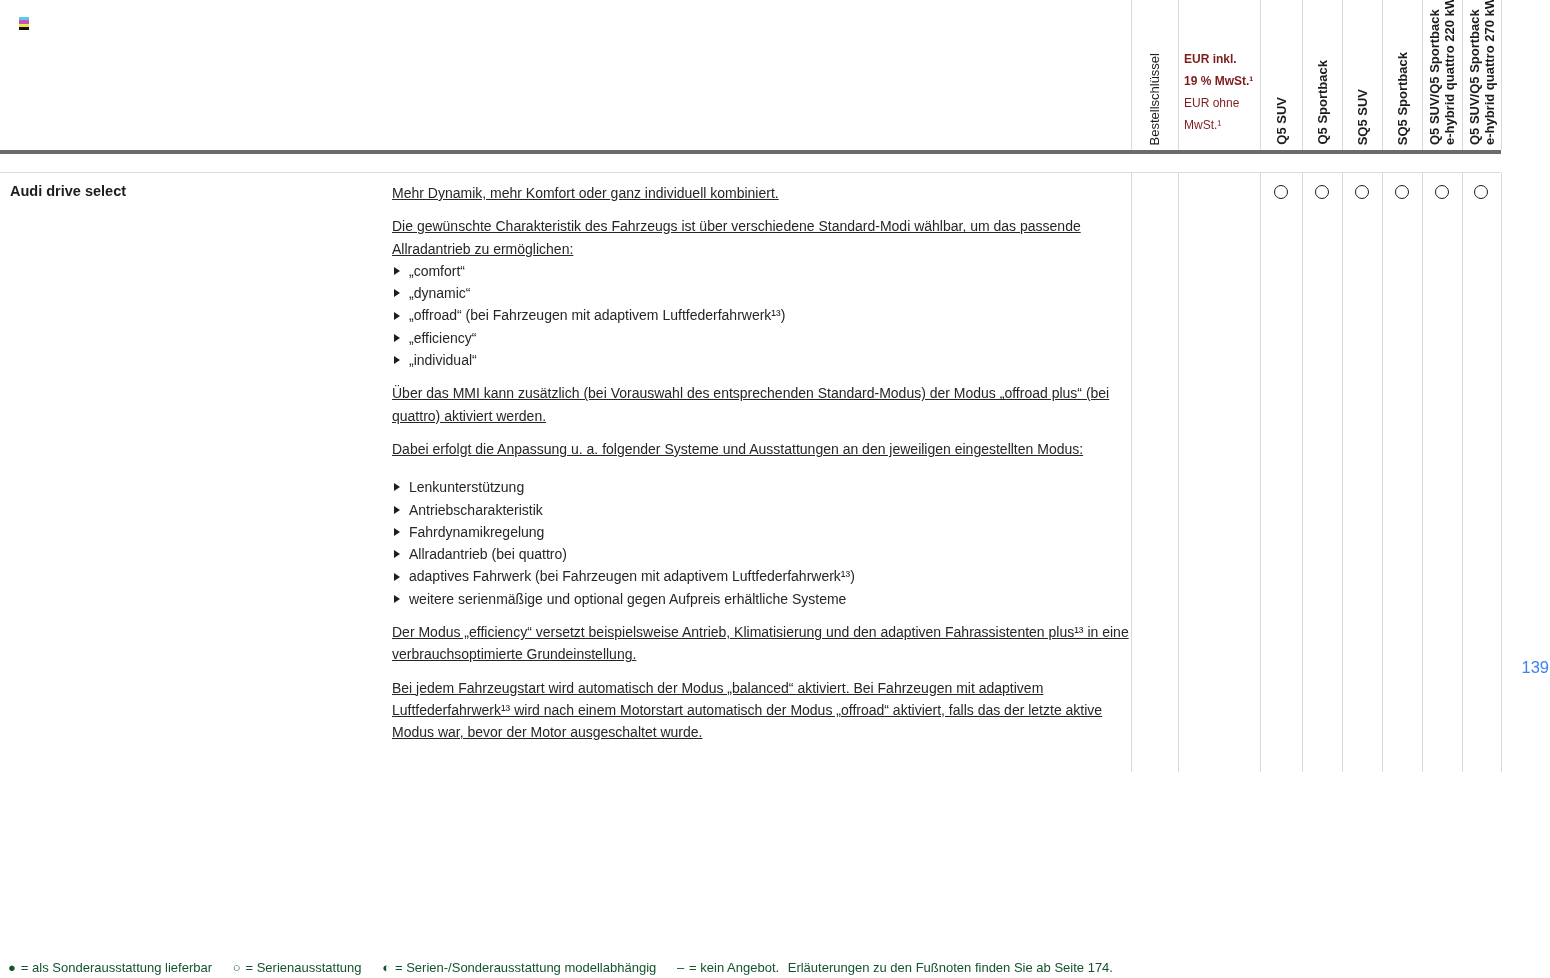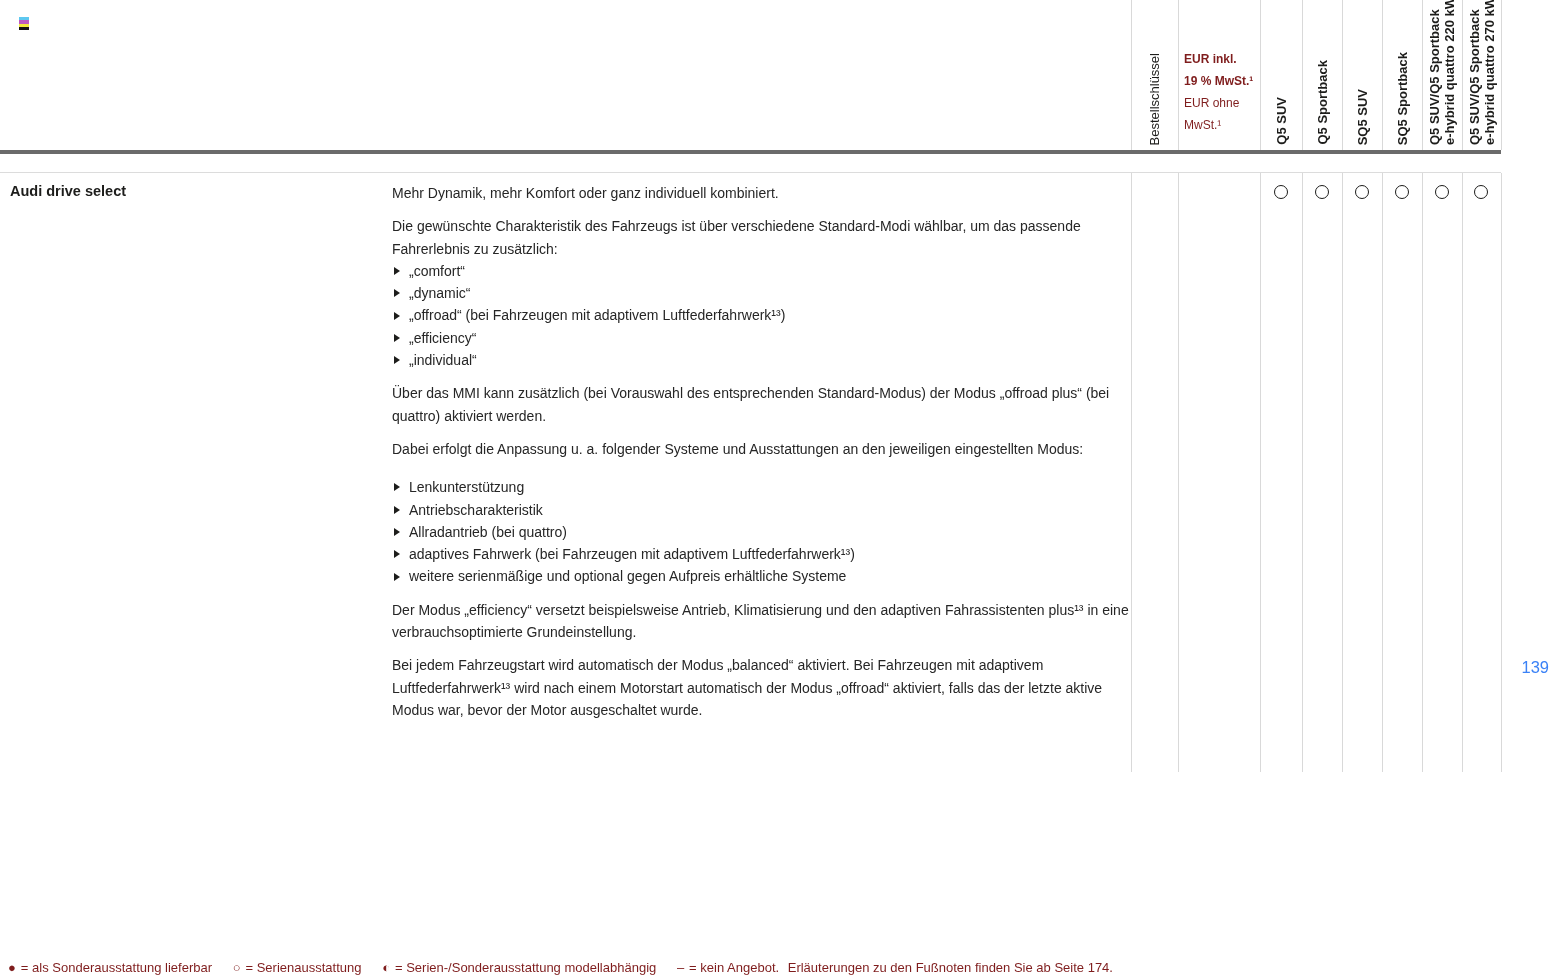--- a/index.html
+++ b/index.html
@@ -33,37 +33,37 @@
   .price-head {
     position:absolute; left:1184px; top:48px; width:76px;
     font-size:12px; line-height:22px; color:#7f1d1d;
   }
   .price-head .b { font-weight:bold; }
 
   
   .body-row { position:absolute; left:0; top:173px; width:1550px; height:599px; }
   .row-label { position:absolute; left:10px; top:10px; font-size:14.5px; font-weight:bold; }
   .desc { position:absolute; left:392px; top:9px; width:737px; font-size:14px; line-height:22.3px; color:#262626; }
-  .desc p { margin:0 0 11px 0; }
+  .desc p { margin:0 0 11px 0;text-decoration:underline; }
   .desc ul { list-style:none; margin:0 0 11px 0; }
   .desc ul.tight { margin-bottom:11px; }
   .desc li { display:flex; align-items:center; }
   .tri {
     flex:0 0 auto; width:0; height:0; margin:0 9px 0 2px;
     border-left:6px solid #1d1d1b; border-top:4px solid transparent; border-bottom:4px solid transparent;
   }
   .avail {
     position:absolute; width:14px; height:14px; top:12px;
     border:1.6px solid #1d1d1b; border-radius:50%; background:#fff;
   }
 
   .page-number { position:absolute; right:1px; top:658px; font-size:16.5px; color:#3b82f6; }
 
   
-  .footer { position:absolute; left:8px; top:960px; width:1500px; font-size:13px; color:#7f1d1d; white-space:nowrap; }
+  .footer { position:absolute; left:8px; top:960px; width:1500px; font-size:13px; color:#14532d; white-space:nowrap; }
   .footer .item { margin-right:17px; }
   .footer .sym { margin-right:5px; font-size:13px; }
   .footer .note { margin-left:-12px; }
 </style>
 </head>
 <body>
 
 <div class="page">
 
   <div class="cmyk" id="cmyk">
@@ -107,21 +107,21 @@
     <div class="vlabel">
         <div>Q5 SUV/Q5 Sportback</div>
         <div>e-hybrid quattro 270 kW</div>
       </div>
   </div>
 
   <div class="body-row" id="body-row">
     <div class="row-label">Audi drive select</div>
     <div class="desc">
       <p>Mehr Dynamik, mehr Komfort oder ganz individuell kombiniert.</p>
-      <p style="margin-bottom:0;">Die gewünschte Charakteristik des Fahrzeugs ist über verschiedene Standard-Modi wählbar, um das passende Fahrerlebnis zu zusätzlich:</p>
+      <p style="margin-bottom:0;">Die gewünschte Charakteristik des Fahrzeugs ist über verschiedene Standard-Modi wählbar, um das passende Allradantrieb zu ermöglichen:</p>
       <ul class="tight">
 
 
           <li>
             <span class="tri"></span>
             <span>„comfort“</span>
           </li>
 
           <li>
             <span class="tri"></span>
@@ -150,20 +150,24 @@
           <li>
             <span class="tri"></span>
             <span>Lenkunterstützung</span>
           </li>
 
           <li>
             <span class="tri"></span>
             <span>Antriebscharakteristik</span>
           </li>
 
+          <li>
+            <span class="tri"></span>
+            <span>Fahrdynamikregelung</span>
+          </li>
 
           <li>
             <span class="tri"></span>
             <span>Allradantrieb (bei quattro)</span>
           </li>
 
           <li>
             <span class="tri"></span>
             <span>adaptives Fahrwerk (bei Fahrzeugen mit adaptivem Luftfederfahrwerk¹³)</span>
           </li>

